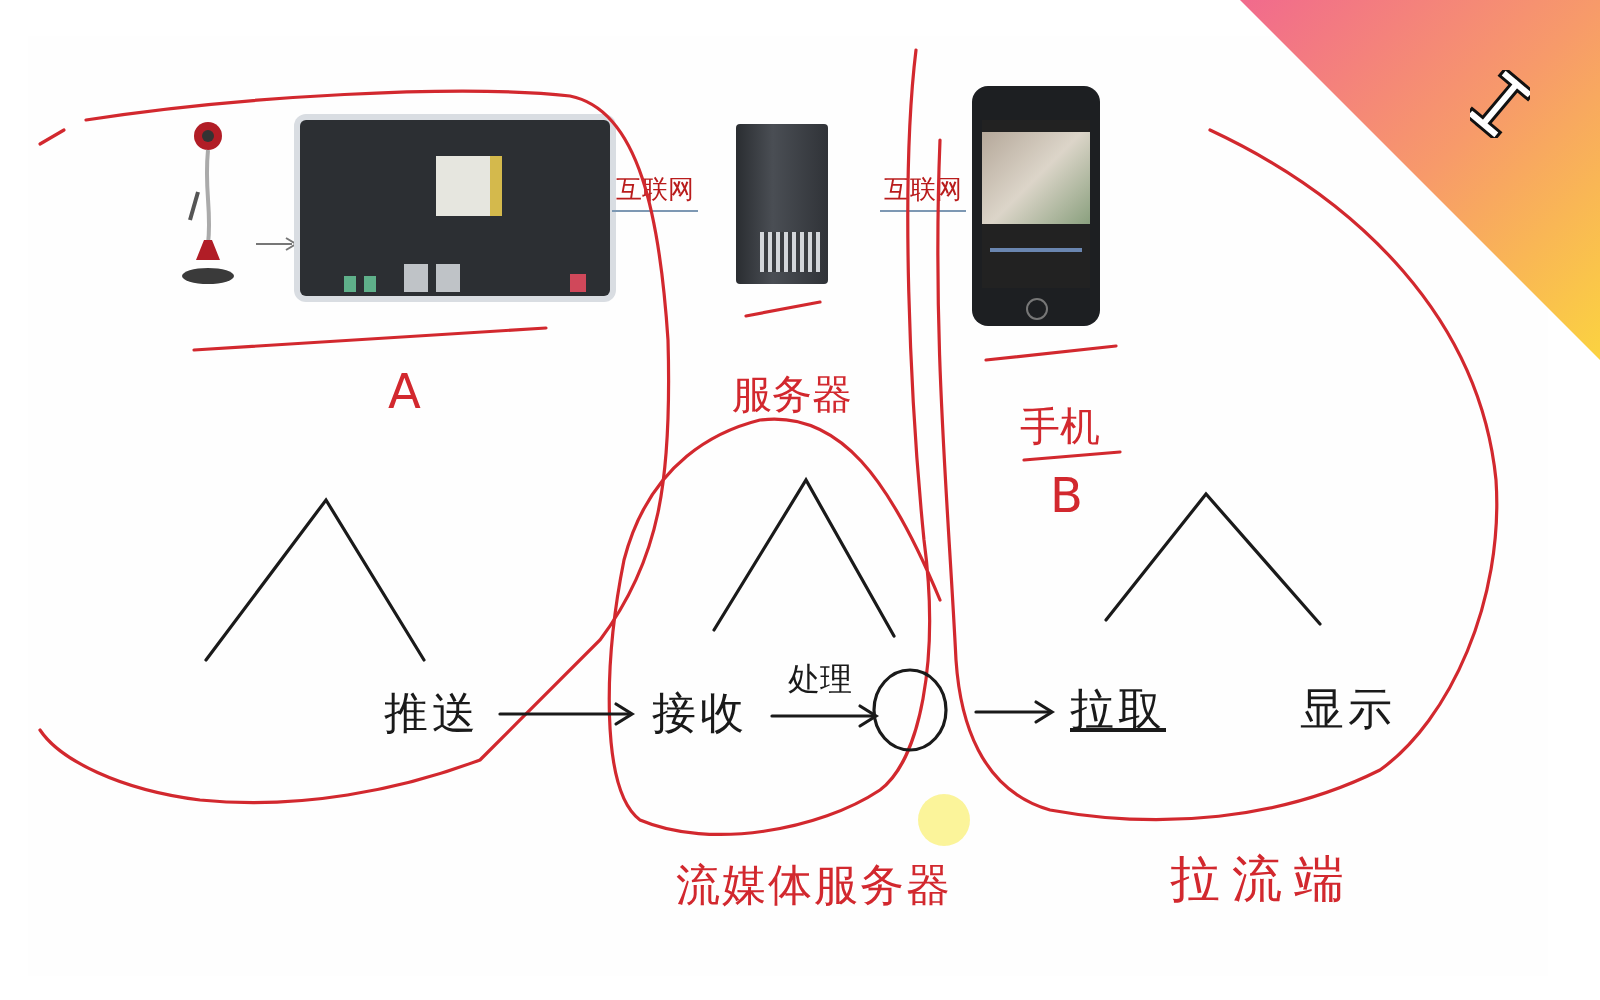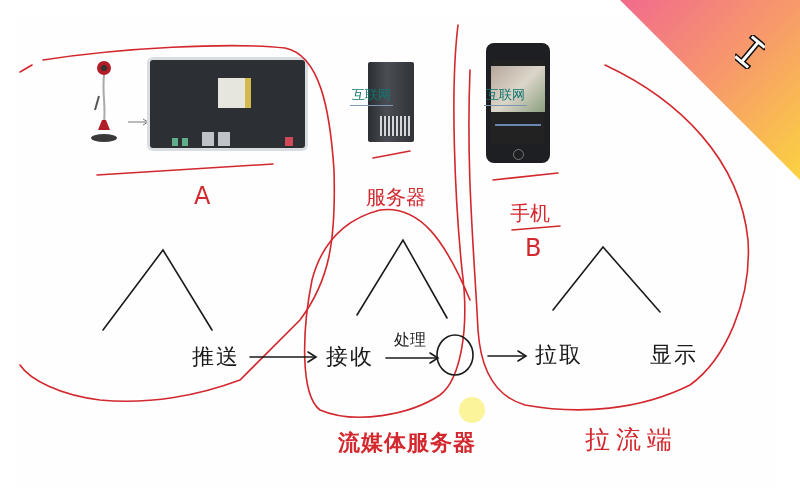--- a/index.html
+++ b/index.html
@@ -3,21 +3,21 @@
 <meta charset="utf-8">
 <style>
   html,body{margin:0;padding:0;background:#ffffff;}
   body{width:800px;height:500px;position:relative;overflow:hidden;font-family:"DejaVu Sans",sans-serif;}
   .canvas{position:absolute;left:0;top:0;width:800px;height:500px;background:#ffffff;}
   .board{position:absolute;left:14px;top:18px;width:760px;height:470px;background:#fefefe;}
   svg{position:absolute;left:0;top:0;}
   .hand{font-family:"DejaVu Sans",sans-serif;position:absolute;white-space:nowrap;}
   .black{color:#1a1a1a;font-size:22px;letter-spacing:2px;}
   .red{color:#d2282e;font-size:25px;letter-spacing:6px;}
-  .net{position:absolute;color:#0f766e;font-size:13px;border-bottom:1px solid #7d98b3;padding:0 2px 1px 2px;margin-left:44px;}
+  .net{position:absolute;color:#b91c1c;font-size:13px;border-bottom:1px solid #7d98b3;padding:0 2px 1px 2px;}
   .corner{position:absolute;right:0;top:0;width:180px;height:180px;clip-path:polygon(0 0,100% 0,100% 100%);background:linear-gradient(135deg,#f16a8d 0%,#f79a6a 50%,#fbd340 100%);}
   .corner-icon{position:absolute;left:735px;top:35px;}
   .device{position:absolute;}
   .pcb{left:150px;top:60px;width:155px;height:88px;background:#2c2f33;border-radius:3px;box-shadow:0 0 0 3px #d9dde2;}
   .pcb .chip{position:absolute;left:68px;top:18px;width:28px;height:30px;background:#e6e6df;}
   .pcb .chip2{position:absolute;left:95px;top:18px;width:6px;height:30px;background:#d4b94c;}
   .pcb .port{position:absolute;bottom:2px;width:12px;height:14px;background:#bfc3c7;}
   .pcb .g{background:#5fb08a;width:6px;height:8px;}
   .pcb .r{background:#d0485a;width:8px;height:9px;}
   .server{left:368px;top:62px;width:46px;height:80px;background:linear-gradient(90deg,#2a2d31,#4a4e54 40%,#303338);border-radius:2px;}
@@ -107,24 +107,24 @@
   </svg>
 
   <div class="hand red" style="left:194px;top:182px;font-size:24px;">A</div>
   <div class="hand red" style="left:366px;top:184px;font-size:20px;letter-spacing:0;">服务器</div>
   <div class="hand red" style="left:510px;top:200px;font-size:20px;letter-spacing:0;text-align:center;">手机</div>
   <div class="hand red" style="left:525px;top:234px;font-size:24px;">B</div>
 
   <div class="hand black" style="left:172px;top:342px;margin-left:20px;">推送</div>
   <div class="hand black" style="left:326px;top:342px;">接收</div>
   <div class="hand black" style="left:394px;top:330px;font-size:16px;letter-spacing:0;">处理</div>
-  <div class="hand black" style="left:535px;top:340px;">拉取</div>
+  <div class="hand black" style="left:535px;top:340px;text-decoration:underline;">拉取</div>
   <div class="hand black" style="left:650px;top:340px;">显示</div>
 
-  <div class="hand red" style="left:338px;top:428px;font-size:22px;letter-spacing:1px;font-weight:bold;">流媒体服务器</div>
+  <div class="hand red" style="left:338px;top:428px;font-size:22px;letter-spacing:1px;">流媒体服务器</div>
   <div class="hand red" style="left:585px;top:423px;">拉流端</div>
 
   <div class="cursor-dot"></div>
 
   <div class="corner"></div>
   <svg class="corner-icon" width="30" height="34" viewBox="0 0 30 34">
     <g transform="rotate(40 15 17)">
       <path d="M8 4 L22 4 M15 4 L15 30 M8 30 L22 30" stroke="#111" stroke-width="6" stroke-linecap="square"></path>
       <path d="M8 4 L22 4 M15 4 L15 30 M8 30 L22 30" stroke="#fff" stroke-width="3" stroke-linecap="square"></path>
     </g>

